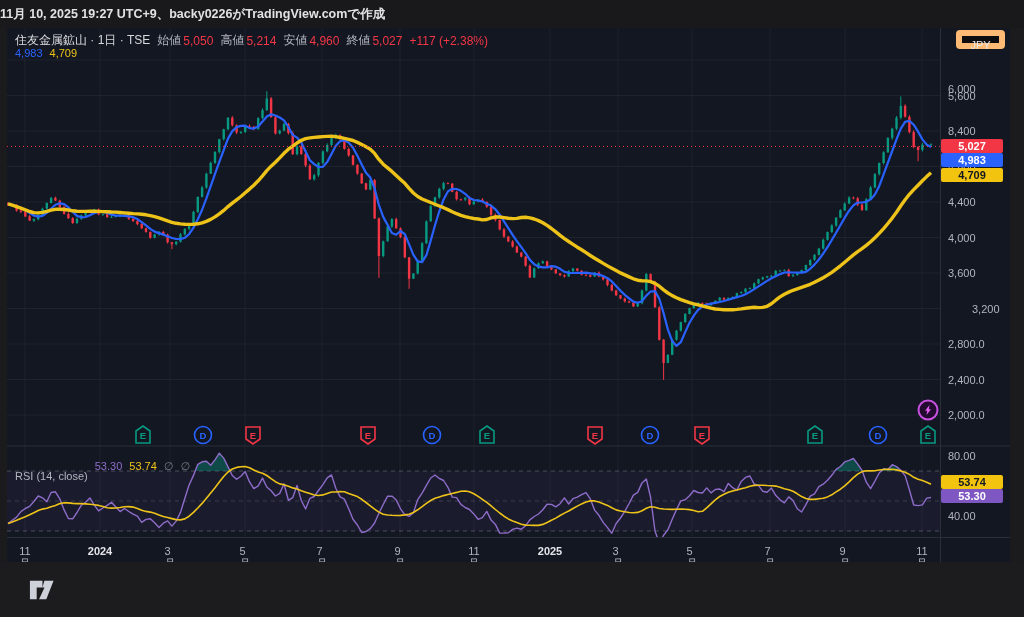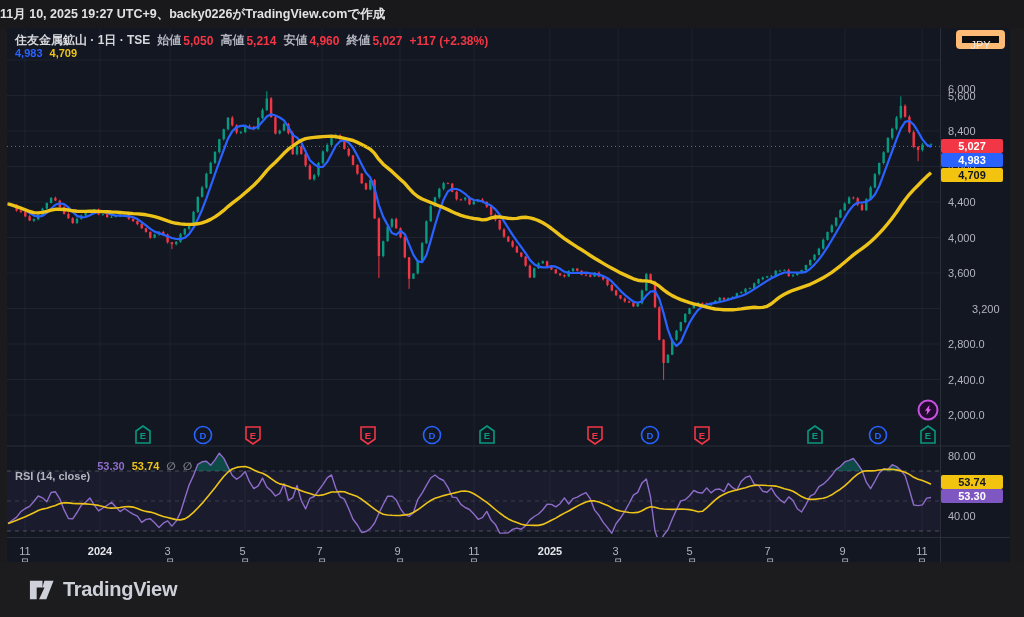--- a/index.html
+++ b/index.html
@@ -16,21 +16,21 @@
     box-sizing:border-box;white-space:nowrap;
   }
   #widget{
     left:7px;top:28px;width:1003px;height:534px;background:#131722;
   }
   #gfx{left:0;top:0;}
   .vline{position:absolute;background:#2a2e39;}
   #axis-sep{left:940px;top:28px;width:1px;height:534px;}
   #time-sep{left:7px;top:537px;width:1003px;height:1px;}
   .legend{display:flex;align-items:center;white-space:nowrap;}
-  .legend span{margin-left:7px;font-weight:bold;}
+  .legend span{margin-left:7px;}
   .legend span.tight{margin-left:2px;}
   .legend span:first-child{margin-left:0;}
   #symbol-line{left:15px;top:32px;font-size:12px;font-weight:500;}
   #ma-line{left:15px;top:47px;font-size:11px;}
   #rsi-line{left:15px;top:450px;font-size:11px;}
   #currency-btn{
     left:956px;top:30px;width:49px;height:19px;background:#0d0d10;
     border:6px solid #fdba74;border-radius:4px;color:#e8e8ea;
     font-size:11px;font-weight:400;text-align:center;line-height:19px;
     box-sizing:border-box;cursor:pointer;
@@ -666,15 +666,14 @@
     <div class="plabel" style="top: 475.05px; background: rgb(242, 196, 15); color: rgb(19, 23, 34);">53.74</div>
     <div class="plabel" style="top: 489.05px; background: rgb(126, 87, 194); color: rgb(255, 255, 255);">53.30</div>
   </div>
 
 <div id="footer" class="abs">
   <div id="brandbox">
     <svg width="27" height="27" viewBox="0 0 28 28">
       <path d="M2 5 h13 v7 h-6 v12 h-7 z" fill="#ced1d9"></path>
       <path d="M17 5 h9.5 L19 24 h-7.5 l5.6 -12 h-2.1 z" fill="#ced1d9"></path>
     </svg>
-    <span id="brand-text">TradingView</span>
   </div>
 </div>
 
 </body></html>

